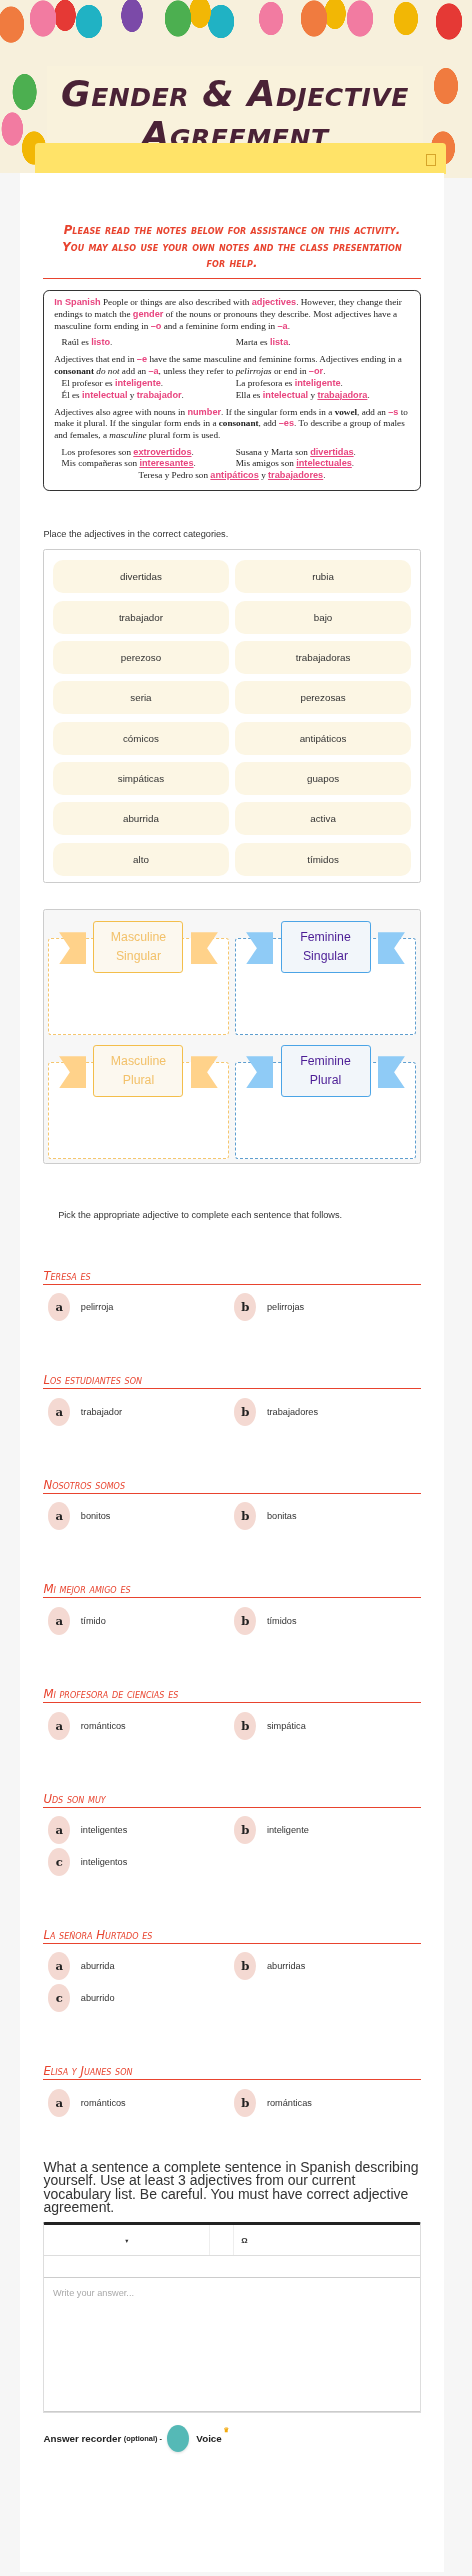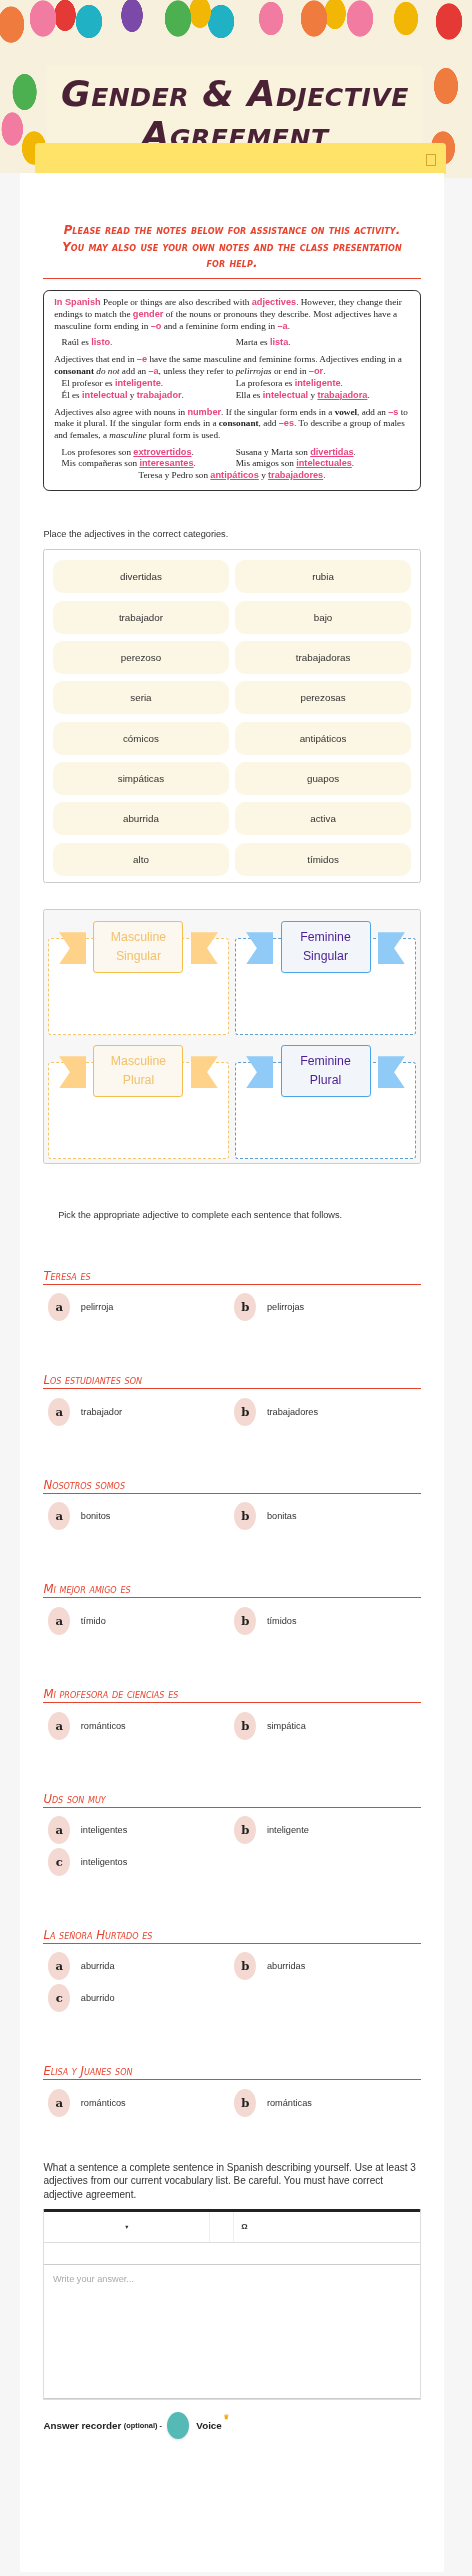--- a/index.html
+++ b/index.html
@@ -129,21 +129,21 @@
   .opt { display: flex; align-items: center; cursor: pointer; }
   .opt-badge {
     width: 22px; height: 28px; border-radius: 50%; background: #f4d9d2;
     display: flex; align-items: center; justify-content: center;
     font-family: "DejaVu Serif", serif; font-weight: bold; font-size: 11.7px; color: #222;
     margin-right: 10.5px;
   }
   .opt-text { font-size: 9.2px; color: #333; }
 
   
-  .free-prompt { font-size: 10px; line-height: 13.5px; color: #333; margin-top: 44px; }
+  .free-prompt { font-size: 14px; line-height: 13.5px; color: #333; margin-top: 44px; }
   .editor { margin-top: 7.4px; border: 0.6px solid #ddd; border-top: 3.1px solid #222; border-radius: 1.8px 1.8px 0 0; }
   .editor-toolbar { height: 31px; display: flex; position: relative; border-bottom: 1.8px solid #ddd; }
   .tb-dropdown { width: 166px; display: flex; align-items: center; justify-content: center; font-size: 6.2px; cursor: pointer; border-right: 0.6px solid #eee; }
   .tb-spacer { width: 23.4px; border-right: 0.6px solid #eee; }
   .tb-omega { padding-left: 7.4px; display: flex; align-items: center; font-weight: bold; font-size: 8px; cursor: pointer; }
   .editor-gap { height: 22px; border-bottom: 1.8px solid #ccc; }
   .answer {
     display: block; width: 100%; height: 134px; border: 0; resize: none; outline: none;
     padding: 9.8px 8.6px; font-family: "Liberation Sans", sans-serif; font-size: 9.2px; color: #333;
     border-bottom: 0.6px solid #ccc;

